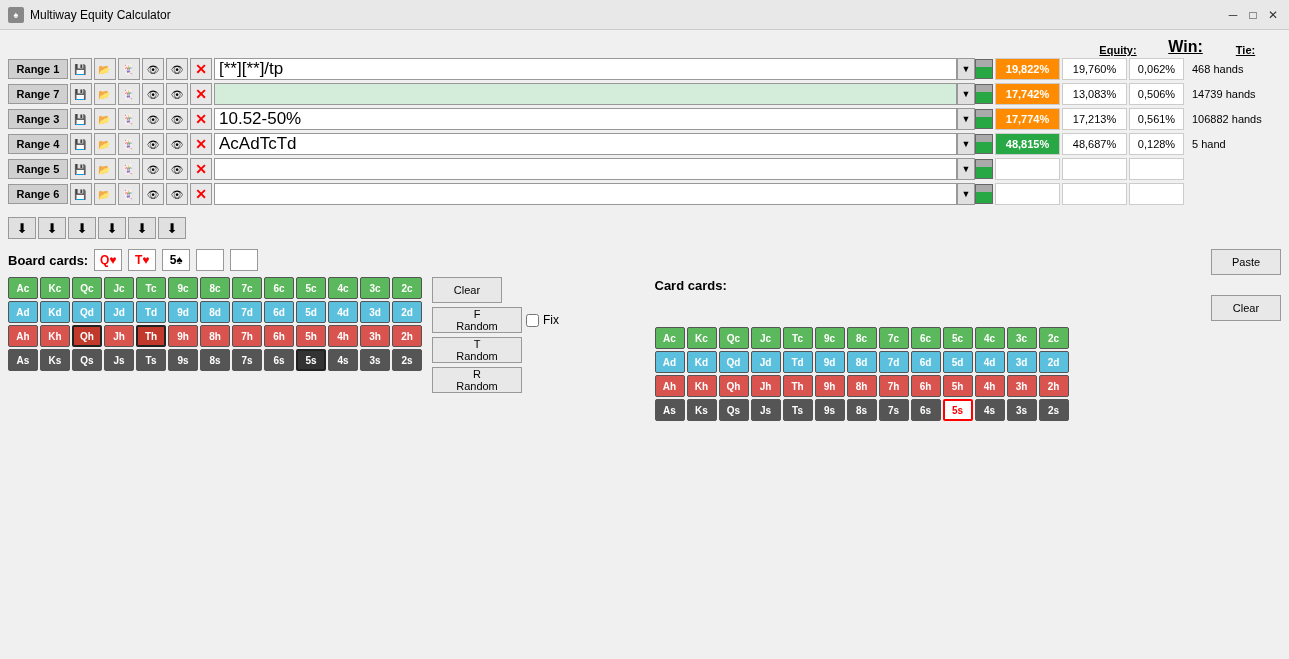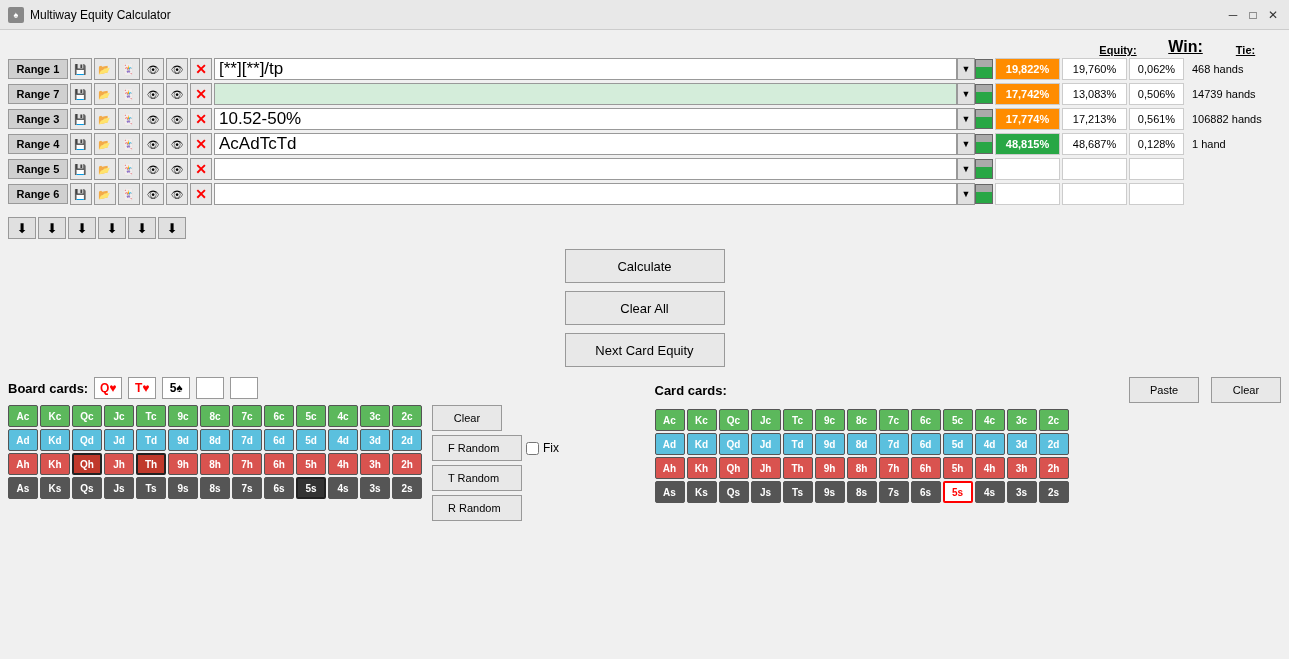--- a/index.html
+++ b/index.html
@@ -139,24 +139,24 @@
     }
     .side-btn {
       width: 70px; height: 26px;
       border: 1px solid #999; background: #e8e8e8;
       cursor: pointer; font-size: 11px;
     }
     .random-btn {
       display: flex; align-items: center; gap: 2px;
       width: 90px; height: 26px;
       border: 1px solid #999; background: #e8e8e8;
-      cursor: pointer; font-size: 11px; padding: 0 15px; text-align: center;
-    }
-
-    .dead-header-btns { display: flex; gap: 12px; margin-left: auto; }
+      cursor: pointer; font-size: 11px; padding: 0 21px; text-align: center;
+    }
+
+    .dead-header-btns { display: flex; gap: 20px; margin-left: auto; flex-direction: column; }
     .dead-btn {
       width: 70px; height: 26px;
       border: 1px solid #999; background: #e8e8e8;
       cursor: pointer; font-size: 11px;
     }
 
     .title-icon {
       width: 16px; height: 16px; background: #888; border-radius: 2px;
       display: inline-flex; align-items: center; justify-content: center;
       font-size: 9px; color: white;
@@ -269,21 +269,21 @@
             <span class="red-x">✕</span>
           </button>
     <div class="range-input-wrapper">
       <input class="range-input" value="AcAdTcTd" type="text" style="">
       <div class="range-dropdown">▼</div>
       <div class="green-bar"></div>
     </div>
     <div style="width:65px;height:22px;background:#28a745;color:white;font-weight:bold;display:flex;align-items:center;justify-content:center;font-size:11px;border:1px solid #ccc;">48,815%</div>
     <div style="width:65px;height:22px;background:white;display:flex;align-items:center;justify-content:center;font-size:11px;border:1px solid #ccc;">48,687%</div>
     <div style="width:55px;height:22px;background:white;display:flex;align-items:center;justify-content:center;font-size:11px;border:1px solid #ccc;">0,128%</div>
-    <div style="width:95px;height:22px;display:flex;align-items:center;padding-left:6px;font-size:11px;">1 hand</div>
+    <div style="width:95px;height:22px;display:flex;align-items:center;padding-left:6px;font-size:11px;">5 hand</div>
   </div>
         <div class="range-row">
     <div class="range-label">Range 5</div>
     <button class="range-icon-btn">💾</button>
     <button class="range-icon-btn">📂</button>
     <button class="range-icon-btn">🃏</button>
     <button class="range-icon-btn">👁</button>
     <button class="range-icon-btn">👁</button>
     <button class="range-icon-btn">
             <span class="red-x">✕</span>
@@ -322,25 +322,20 @@
 
     <div class="arrow-buttons">
       <button class="arrow-btn">⬇</button>
       <button class="arrow-btn">⬇</button>
       <button class="arrow-btn">⬇</button>
       <button class="arrow-btn">⬇</button>
       <button class="arrow-btn">⬇</button>
       <button class="arrow-btn">⬇</button>
     </div>
 
-    <div class="center-buttons">
-      <button class="main-btn">Calculate</button>
-      <button class="main-btn">Clear All</button>
-      <button class="main-btn">Next Card Equity</button>
-    </div>
 
     <div class="bottom-section">
 
       <div class="board-section">
         <div class="section-header">
           <span class="section-title">Board cards:</span>
           <div class="board-card" style="color:red;">Q♥</div>
           <div class="board-card" style="color:red;">T♥</div>
           <div class="board-card">5♠</div>
           <div class="board-card"></div>

